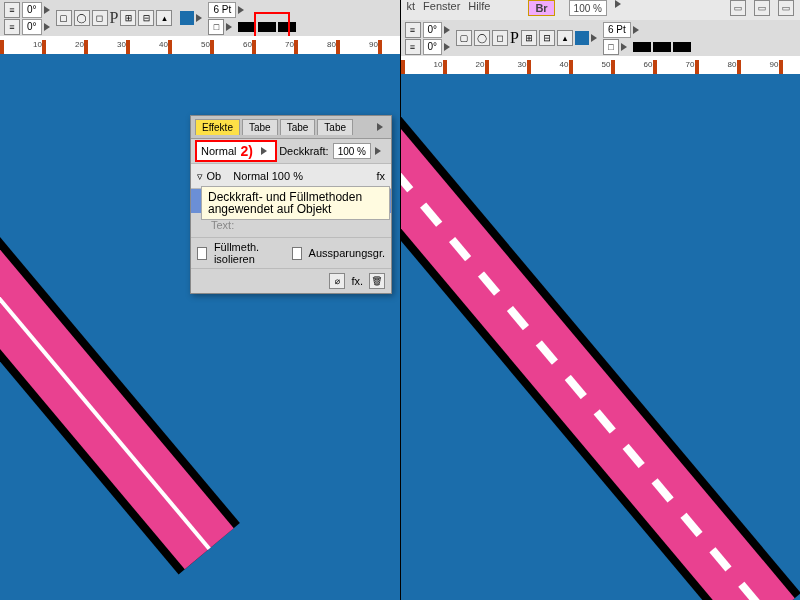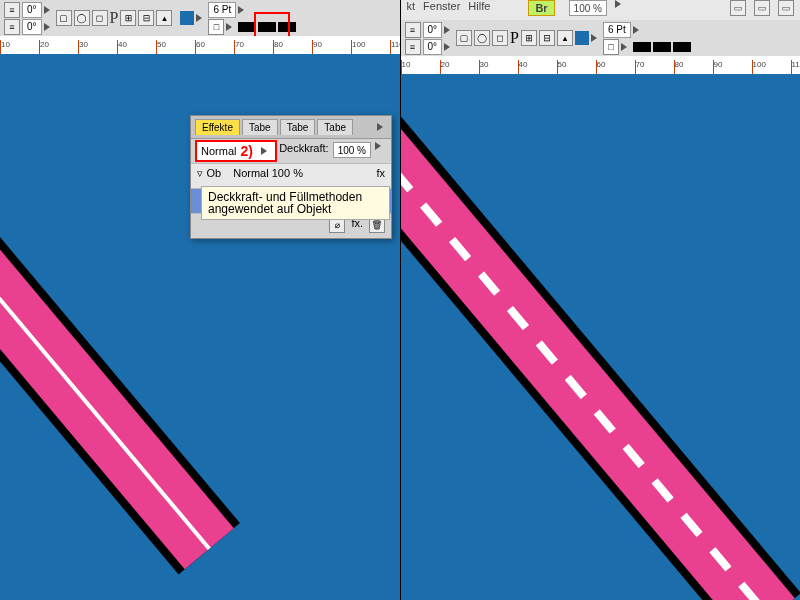--- a/index.html
+++ b/index.html
@@ -8,38 +8,38 @@
 .side:last-child{border:none}
 .canvas{position:absolute;top:54px;left:0;right:0;bottom:0;background:#1b6dab;overflow:hidden}
 .road{position:absolute;width:80px;height:900px;left:-120px;top:-300px}
 .l .road{transform:rotate(-40deg)}
 .r .road{left:40px;top:-250px;transform:rotate(-40deg)}
 .road .b{position:absolute;left:0;width:80px;height:100%;background:#000}
 .road .p{position:absolute;left:8px;width:64px;height:100%;background:#e94190}
 .road .w{position:absolute;left:38px;width:4px;height:100%;background:#fff}
 .road .dash{position:absolute;left:36px;width:8px;height:100%;background:linear-gradient(#fff 0 55%,transparent 55% 100%);background-size:100% 45px}
 .ruler{position:absolute;top:36px;left:0;right:0;height:18px;background:#fff;border-bottom:1px solid #999;display:flex;align-items:end;overflow:hidden;font-size:8px;color:#444}
-.ruler span{width:38px;text-align:left;border-left:1px solid #c2410c;height:14px;flex:none}
+.ruler span{width:38px;text-align:right;border-left:4px solid #c2410c;height:14px;flex:none}
 .tbar{position:absolute;top:0;left:0;right:0;height:36px;background:#dcdcdc;border-bottom:1px solid #999;display:flex;align-items:center;gap:2px;padding:0 4px;font-size:10px;overflow:hidden}
 .tbar .row{display:flex;gap:2px;align-items:center}
 .tbar .col{display:flex;flex-direction:column;gap:1px}
 .inp{background:#fff;border:1px solid #999;height:14px;display:inline-flex;align-items:center;padding:0 4px;font-size:10px}
 .sw{width:14px;height:14px;background:#1b6dab;display:inline-block}
 .tri{display:inline-block;width:0;height:0;border:4px solid transparent;border-left:6px solid #555}
 .ico{width:14px;height:14px;border:1px solid #888;background:#ededed;display:inline-flex;align-items:center;justify-content:center;font-size:9px}
 .stripes{display:inline-flex;gap:2px}
 .stripes i{width:18px;height:10px;background:#000;display:inline-block}
 .box1{position:absolute;width:32px;height:24px;border:2px solid red;top:12px;left:254px}
 .ann{position:absolute;color:red;font:bold 14px Arial}
 .panel{position:absolute;background:#d4d4d4;border:1px solid #888;box-shadow:2px 2px 6px rgba(0,0,0,.35);font-size:11px}
 .p-eff{width:200px;left:190px;top:115px}
 .p-head{height:22px;background:#c4c4c4;display:flex;align-items:center;padding:0 4px;border-bottom:1px solid #999;gap:2px}
 .tab{background:#ddd;padding:2px 6px;border:1px solid #999;border-bottom:none;font-size:10px}
 .tab.a{background:#fde047}
-.p-row{display:flex;padding:3px 6px;gap:4px;min-height:18px}
+.p-row{display:flex;align-items:center;padding:3px 6px;gap:4px;min-height:18px}
 .sel{border:1px solid #999;background:#fff;height:18px;display:flex;align-items:center;padding:0 4px;flex:1}
 .sel .dd{margin-left:auto}
 .redbox{border:2px solid red;margin:-2px}
 .grey{color:#888}
 .blue{background:#6b8fd6;color:#fff}
 .tip{position:absolute;left:10px;top:68px;background:#fffbe0;border:1px solid #aaa;padding:4px 6px;font-size:12px;width:175px;line-height:12px}
 .cb{display:inline-block;width:11px;height:11px;border:1px solid #777;background:#fff;margin-right:3px}
 .menu{position:absolute;top:0;height:20px;display:flex;align-items:flex-start;padding:0 6px;font-size:11px;color:#444;gap:8px;background:#e8e8e8;right:0;left:0}
 .r .tbar{top:20px}
 .r .ruler{top:56px}
@@ -134,34 +134,45 @@
     <span>▿</span>
           <span>Ob</span>
     <span style="margin-left:8px">Normal 100 %</span>
     <span style="margin-left:auto;">fx</span>
     <div class="tip" style="top:22px">Deckkraft- und Füllmethoden angewendet auf Objekt</div>
    </div>
    <div class="p-row blue">
           <span style="width:10px"></span>
           <span>Kont</span>
         </div>
+   <div class="p-row grey">
+          <span style="width:10px"></span>
+          <span>Text:</span>
+        </div>
+   <div class="p-row" style="border-top:1px solid #bbb">
+    <span class="cb"></span>
+          <span>Füllmeth. isolieren</span>
+    <span style="width:8px"></span>
+    <span class="cb"></span>
+          <span>Aussparungsgr.</span>
+   </div>
    <div class="p-row" style="justify-content:end;gap:6px;border-top:1px solid #bbb">
     <span class="ico">⌀</span>
     <span>fx.</span>
     <span class="ico">🗑</span>
    </div>
   </div>
  </div>
 
  <div class="side r">
   <div class="menu">
    <span>kt</span>
    <span>Fenster</span>
    <span>Hilfe</span>
-   <span style="margin-left:30px;border:1px solid #c90;background:#bef264;padding:1px 6px;font-weight:bold">Br</span>
+   <span style="margin-left:30px;border:1px solid #c90;background:#f0abfc;padding:1px 6px;font-weight:bold">Br</span>
    <span style="margin-left:6px" class="inp">100 %</span>
         <span class="tri"></span>
    <span class="ico" style="margin-left:auto">▭</span>
    <span class="ico">▭</span>
    <span class="ico">▭</span>
   </div>
   <div class="tbar">
    <div class="col">
     <div class="row">
             <span class="ico">≡</span>

